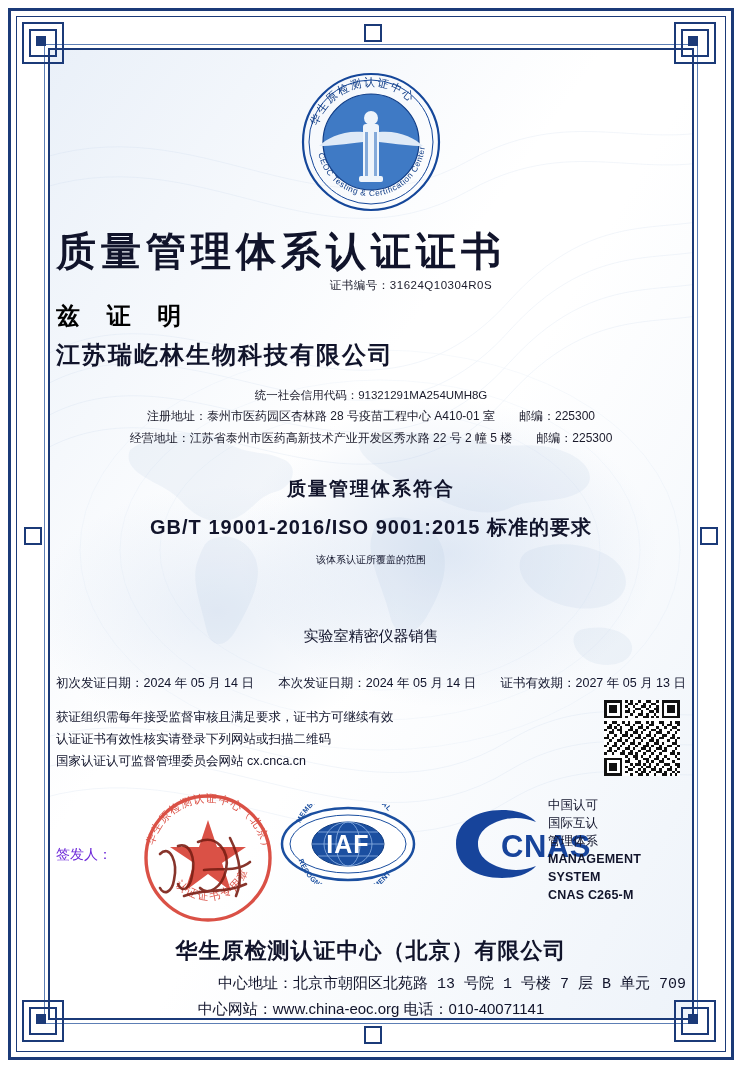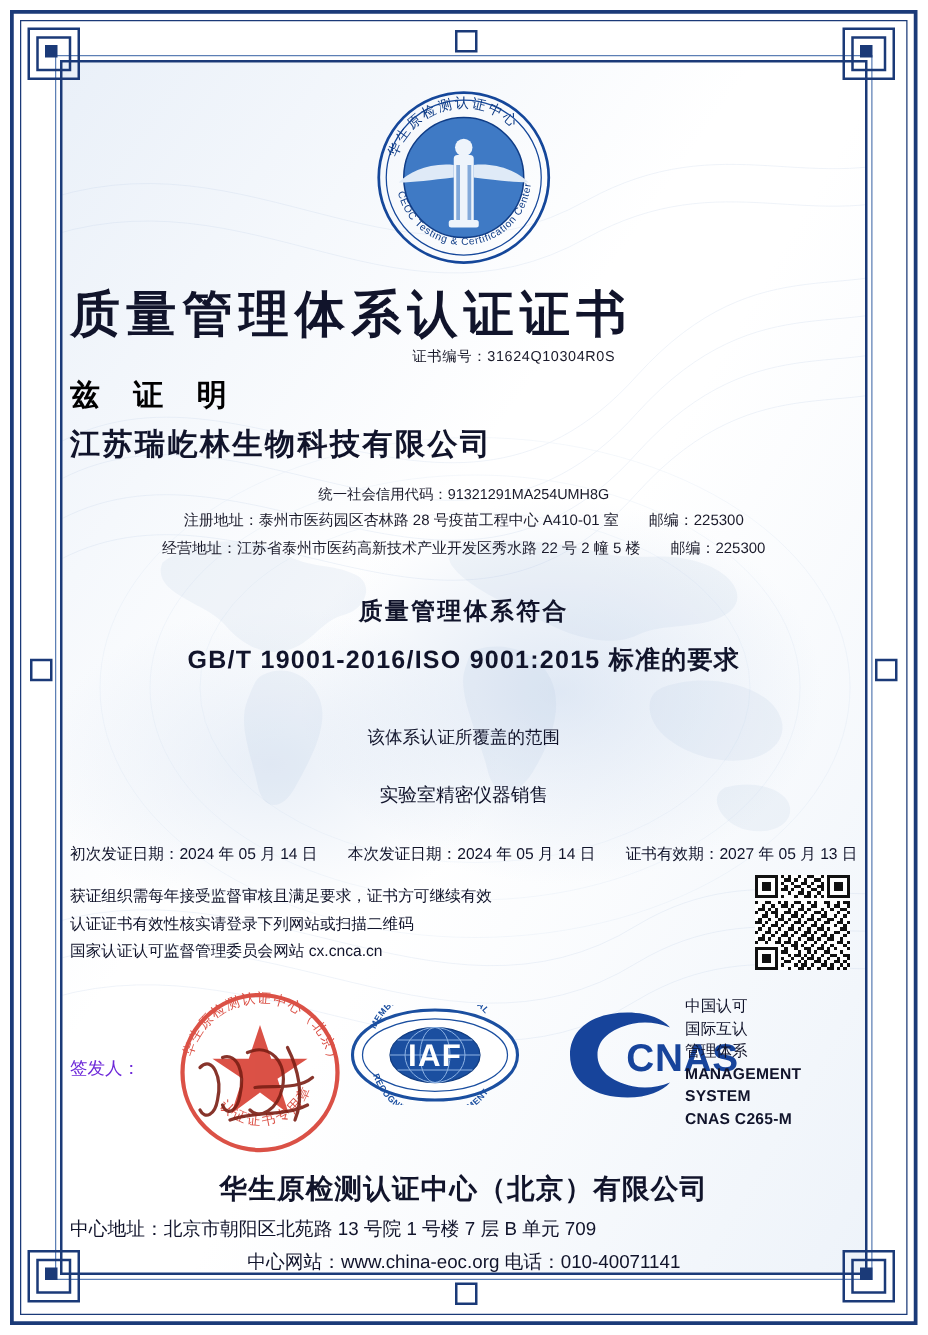--- a/index.html
+++ b/index.html
@@ -194,23 +194,22 @@
     font-weight: bold;
     letter-spacing: 1px;
     color: #11142b;
   }
   .scope-label {
     position: absolute;
     top: 497px;
     left: 0;
     width: 100%;
     text-align: center;
-    font-size: 14px;
-    color: #11142b;
-    margin-top: 28px;
+    font-size: 10px;
+    color: #11142b;
   }
   .scope-value {
     position: absolute;
     top: 528px;
     left: 0;
     width: 100%;
     text-align: center;
     font-size: 15px;
     color: #11142b;
     margin-top: 43px;
@@ -289,23 +288,24 @@
     font-size: 22px;
     font-weight: bold;
     letter-spacing: 1px;
     color: #11142b;
   }
   .issuer-addr {
     position: absolute;
     top: 918px;
     left: 0;
     width: 100%;
-    text-align: left;
+    text-align: right;
     font-size: 15px;
     color: #11142b;
+    font-family: Liberation Mono, monospace;
   }
   .issuer-web {
     position: absolute;
     top: 944px;
     left: 0;
     width: 100%;
     text-align: center;
     font-size: 15px;
     color: #11142b;
   }

